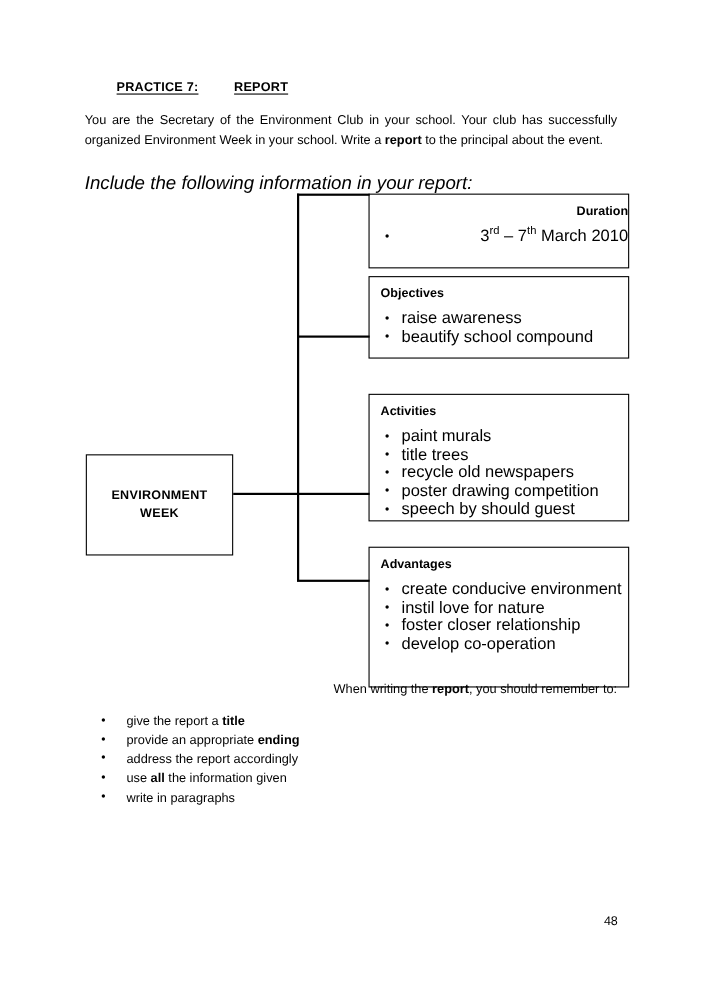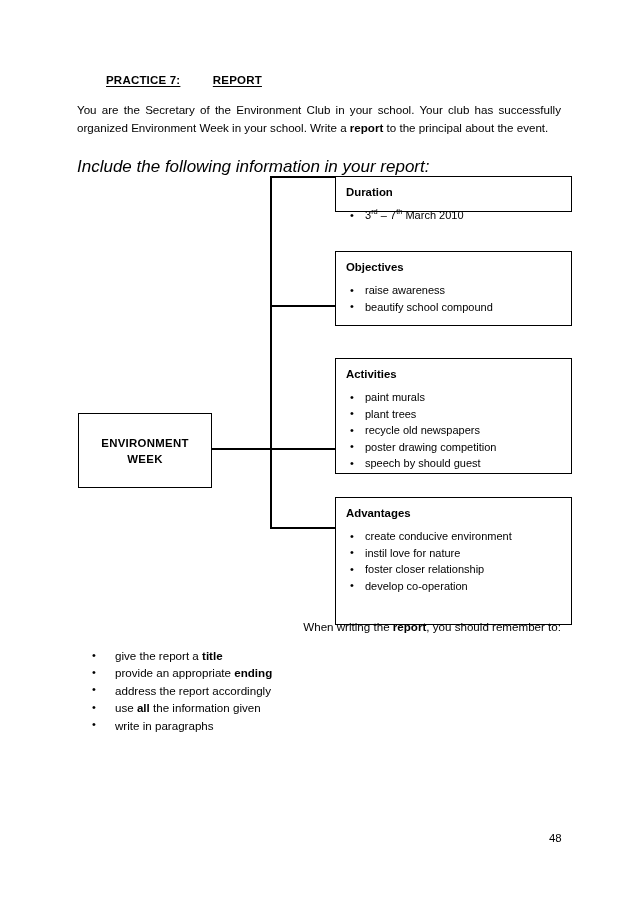--- a/index.html
+++ b/index.html
@@ -68,21 +68,21 @@
     width: 638px;
     height: 903px;
     pointer-events: none;
   }
 
   .node-box {
     position: absolute;
     left: 78px;
     top: 413px;
     width: 134px;
-    height: 75px;
+    height: 92px;
     border: 1.6px solid #000;
     box-sizing: border-box;
     display: flex;
     align-items: center;
     justify-content: center;
     text-align: center;
     font-size: 11.4px;
     font-weight: bold;
     letter-spacing: 0.3px;
     line-height: 16px;
@@ -100,34 +100,34 @@
     font-size: 11.4px;
     font-weight: bold;
     margin-bottom: 9px;
   }
   .branch-list {
     margin: 0;
     padding: 0;
     list-style: none;
   }
   .branch-list li {
-    font-size: 11px;
+    font-size: 15px;
     line-height: 16.5px;
     padding-left: 19px;
     position: relative;
   }
   .branch-list li::before {
     content: "\2022";
     position: absolute;
     left: 4px;
     top: -0.5px;
     font-size: 11px;
   }
 
-  #box-duration   { top: 176px; height: 36px; }
+  #box-duration   { top: 176px; height: 68px; text-align: right; }
   #box-objectives { top: 251px; height: 75px; }
   #box-activities { top: 358px; height: 116px; }
   #box-advantages { top: 497px; height: 128px; }
 
   sup {
     font-size: 0.68em;
     vertical-align: super;
     line-height: 0;
   }
 
@@ -231,21 +231,21 @@
       <ul class="branch-list">
           <li>raise awareness</li>
           <li>beautify school compound</li>
         </ul>
     </div>
 
     <div class="branch-box" id="box-activities">
       <div class="branch-title">Activities</div>
       <ul class="branch-list">
           <li>paint murals</li>
-          <li>plant trees</li>
+          <li>title trees</li>
           <li>recycle old newspapers</li>
           <li>poster drawing competition</li>
           <li>speech by should guest</li>
         </ul>
     </div>
 
     <div class="branch-box" id="box-advantages">
       <div class="branch-title">Advantages</div>
       <ul class="branch-list">
           <li>create conducive environment</li>

